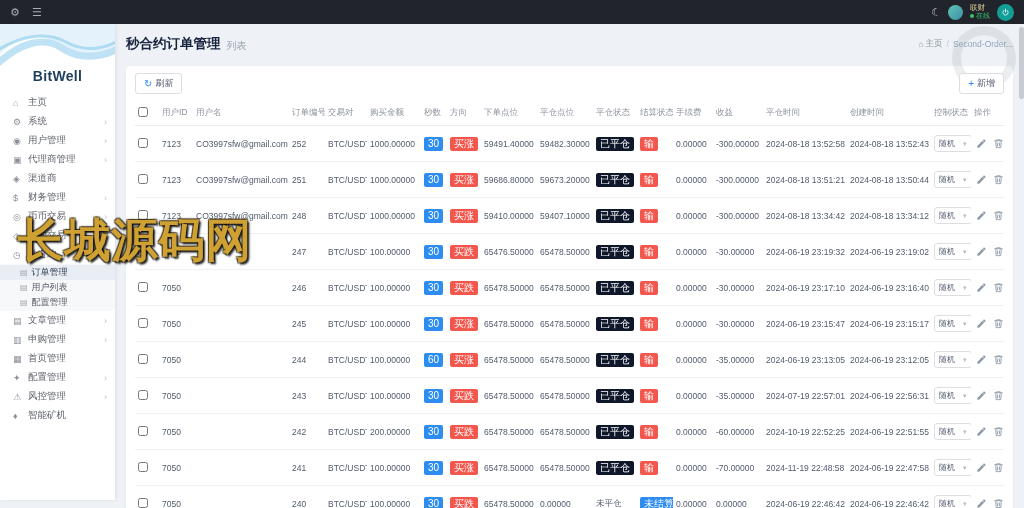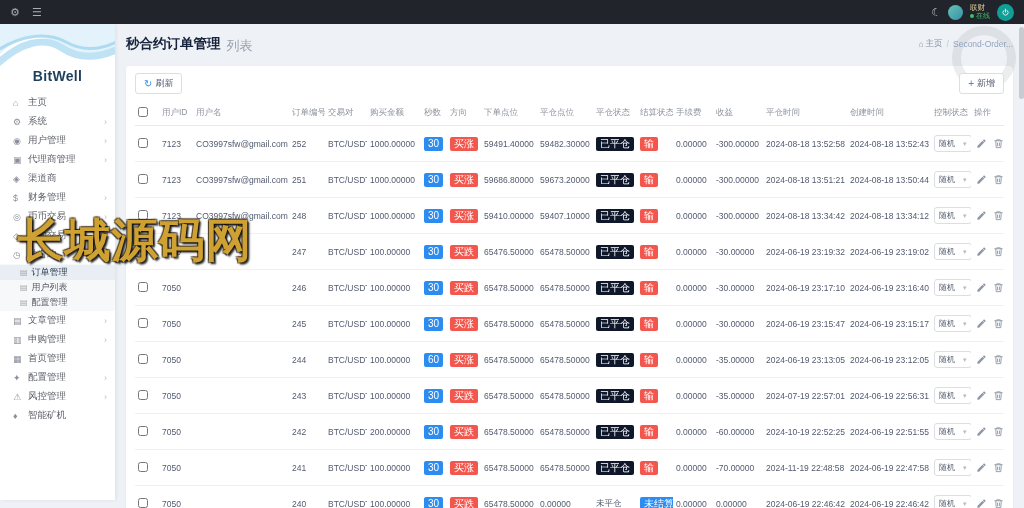--- a/index.html
+++ b/index.html
@@ -29,21 +29,21 @@
 .chev{color:#b8bcc4;font-size:9px;margin-left:4px}
 .submenu{background:#f7f8fa;padding:1px 0}
 .submenu-item{display:flex;align-items:center;height:15px;padding:0 8px 0 20px;font-size:9px;color:#5a5e66;cursor:pointer;gap:4px;white-space:nowrap}
 .submenu-item.active{background:#e9eef5;color:#2d3a4d}
 .smi-icon{font-size:8px;color:#9aa0a8}
 
 
 .main{position:absolute;top:24px;left:115px;right:0;bottom:0;padding:8px 11px 0;overflow:hidden}
 .page-head{display:flex;align-items:center;height:24px;margin-bottom:10px}
 .page-title{font-size:13.5px;font-weight:bold;color:#17233d}
-.page-subtitle{font-size:13px;color:#9aa3af;margin-left:6px;margin-top:3px}
+.page-subtitle{font-size:10px;color:#9aa3af;margin-left:6px;margin-top:3px}
 .breadcrumb{margin-left:auto;display:flex;align-items:center;gap:4px;font-size:8.5px;color:#9aa3af}
 .bc-home{color:#8a96a3;cursor:pointer;display:flex;gap:2px;align-items:center}
 .bc-sep{color:#c2c8cf}
 .bc-current{color:#93a5c1;cursor:pointer}
 .deco-circle{position:absolute;right:8px;top:2px;width:64px;height:64px;border:9px solid rgba(120,128,138,.14);border-radius:50%;z-index:3;pointer-events:none}
 .card{background:#fff;border-radius:4px;box-shadow:0 1px 3px rgba(0,0,0,.05);padding:7px 9px 0;position:relative;height:448px;overflow:hidden}
 .toolbar{display:flex;align-items:center;margin-bottom:7px;position:relative;z-index:4}
 .btn{display:inline-flex;align-items:center;gap:3px;height:21px;padding:0 8px;border:1px solid #dcdee2;border-radius:3px;background:#fff;font-size:9px;color:#515a6e;cursor:pointer;font-family:inherit}
 .btn .bi{color:#2d8cf0;font-size:10px;line-height:1}
 .btn-add{margin-left:auto}

